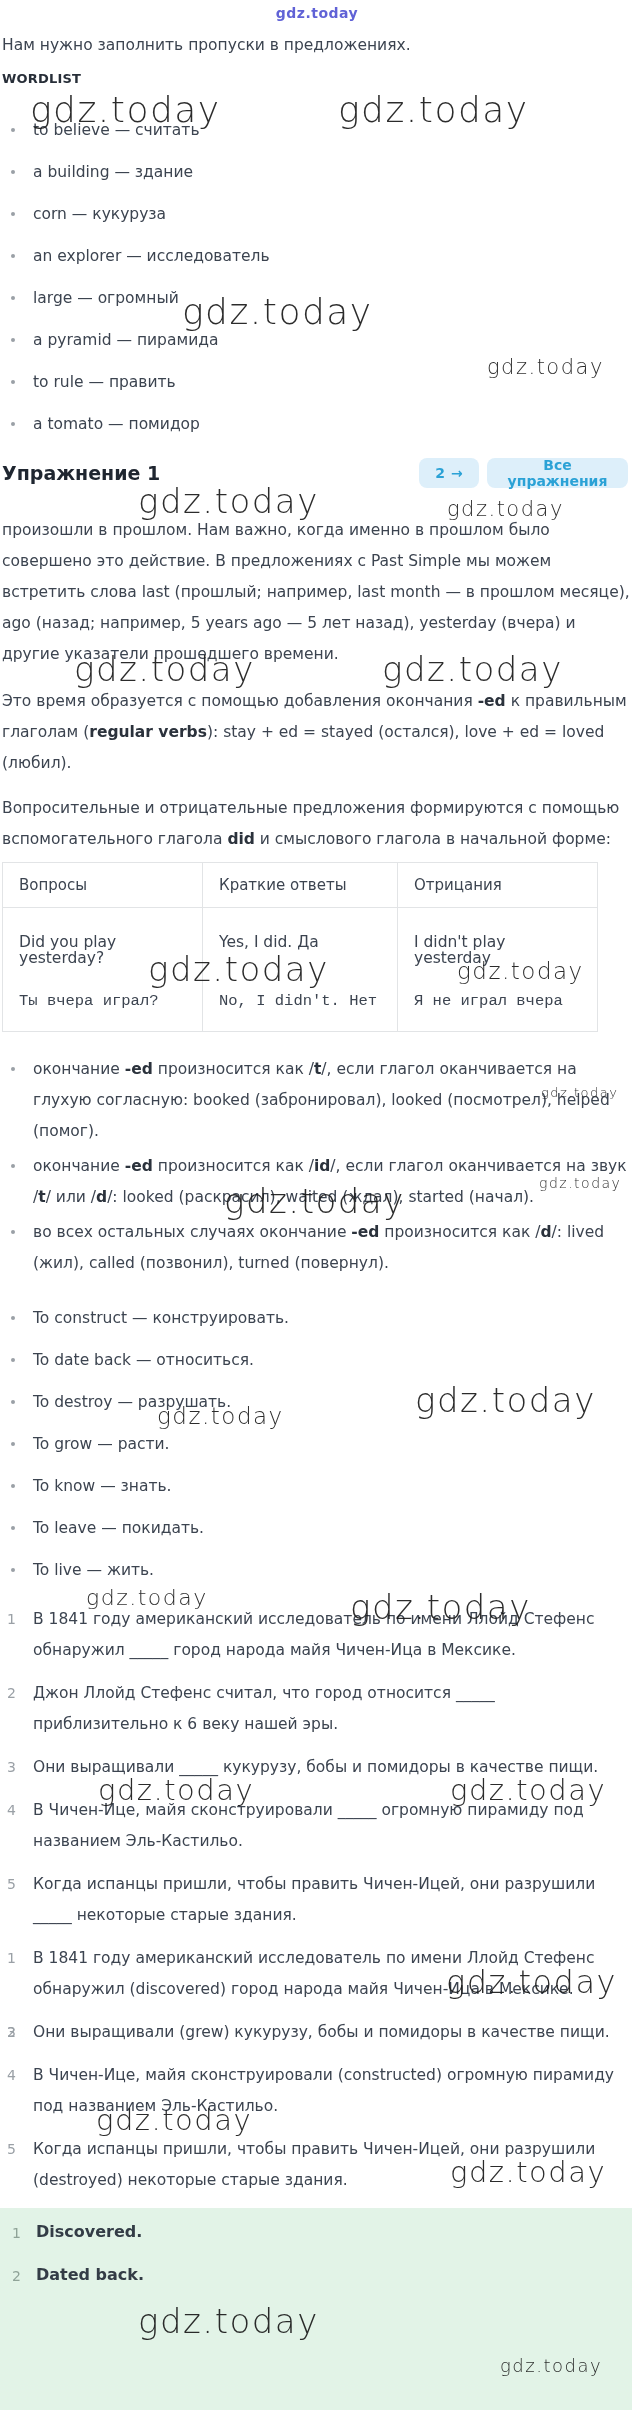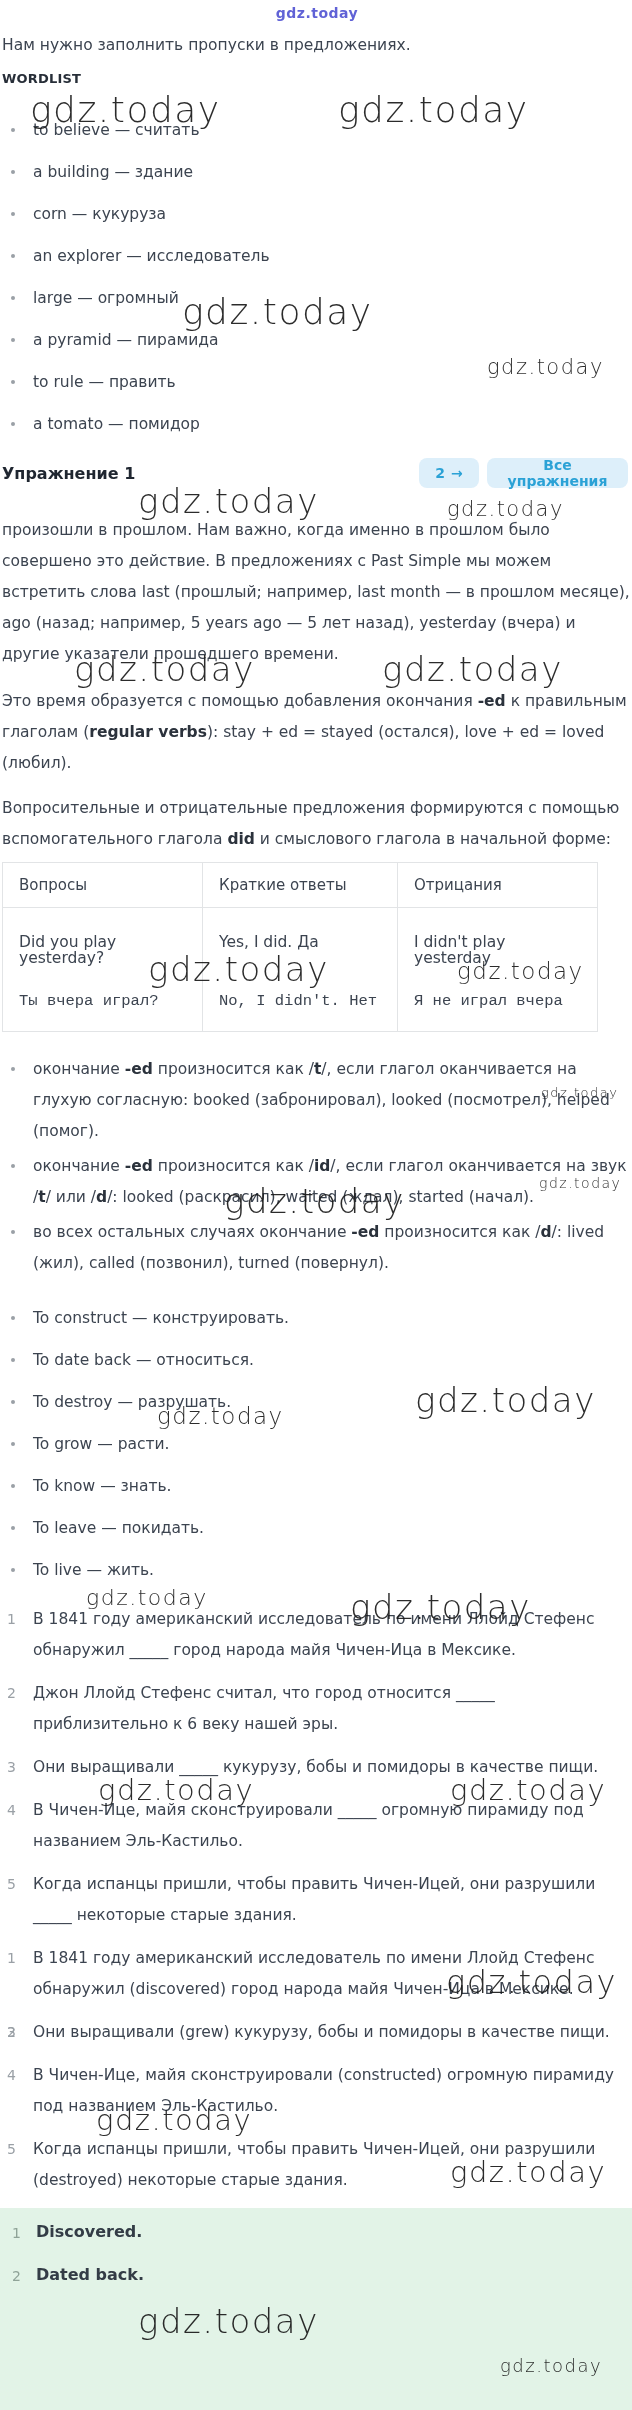--- a/index.html
+++ b/index.html
@@ -11,21 +11,21 @@
   .top-logo{width:fit-content;margin:5px auto 0;color:#4547cf;font-size:14px;font-weight:600;letter-spacing:.5px;opacity:.85;}
   .intro{margin:16px 0 0;font-size:15.5px;line-height:16px;color:#3c4450;}
   .wordlist-title{margin:18px 0 0;font-size:13px;font-weight:700;color:#272e38;letter-spacing:.2px;}
   ul,ol{list-style:none;margin:0;padding:0;}
   .wordlist{margin-top:36px;}
   .wordlist li,.verbs li{position:relative;padding-left:31px;font-size:15.5px;line-height:16px;margin-bottom:26px;}
   .wordlist li::before,.verbs li::before,.rules li::before{
     content:"";position:absolute;left:9px;top:6px;width:4px;height:4px;border-radius:50%;background:#9aa0a6;
   }
   .exercise-header{display:flex;justify-content:space-between;align-items:center;margin-top:23px;padding-right:4px;}
-  .exercise-title{margin:0;font-size:16px;font-weight:700;color:#1f2630;}
+  .exercise-title{margin:0;font-size:19px;font-weight:700;color:#1f2630;}
   .header-buttons{display:flex;gap:8px;}
   .btn{height:30px;border:none;border-radius:8px;background:#ddeffa;color:#2ba2d6;
        font-family:inherit;font-size:14px;font-weight:600;cursor:pointer;display:flex;align-items:center;justify-content:center;gap:6px;}
   .btn-next{width:60px;}
   .btn-all{width:141px;}
   .para{margin:0;font-size:15.5px;line-height:31px;color:#3c4450;width:628px;}
   .p1{margin-top:27px;}
   .p2{margin-top:16px;}
   .p3{margin-top:14px;}
   strong{font-weight:700;color:#2b323c;}

